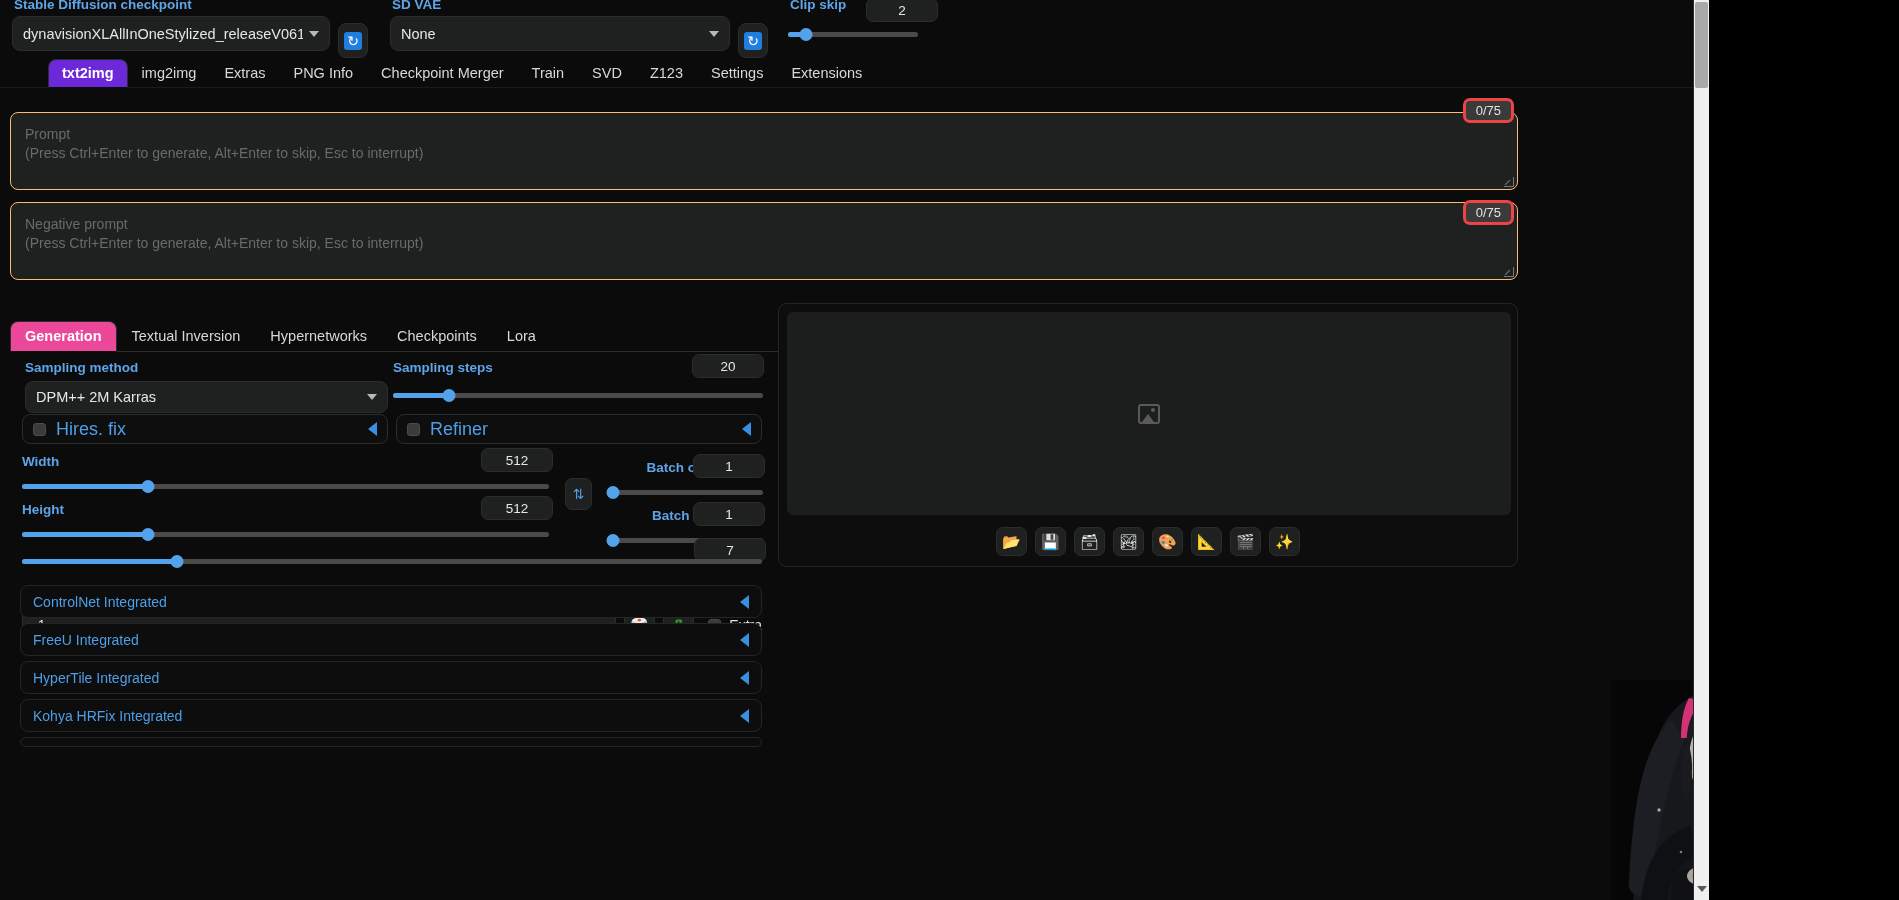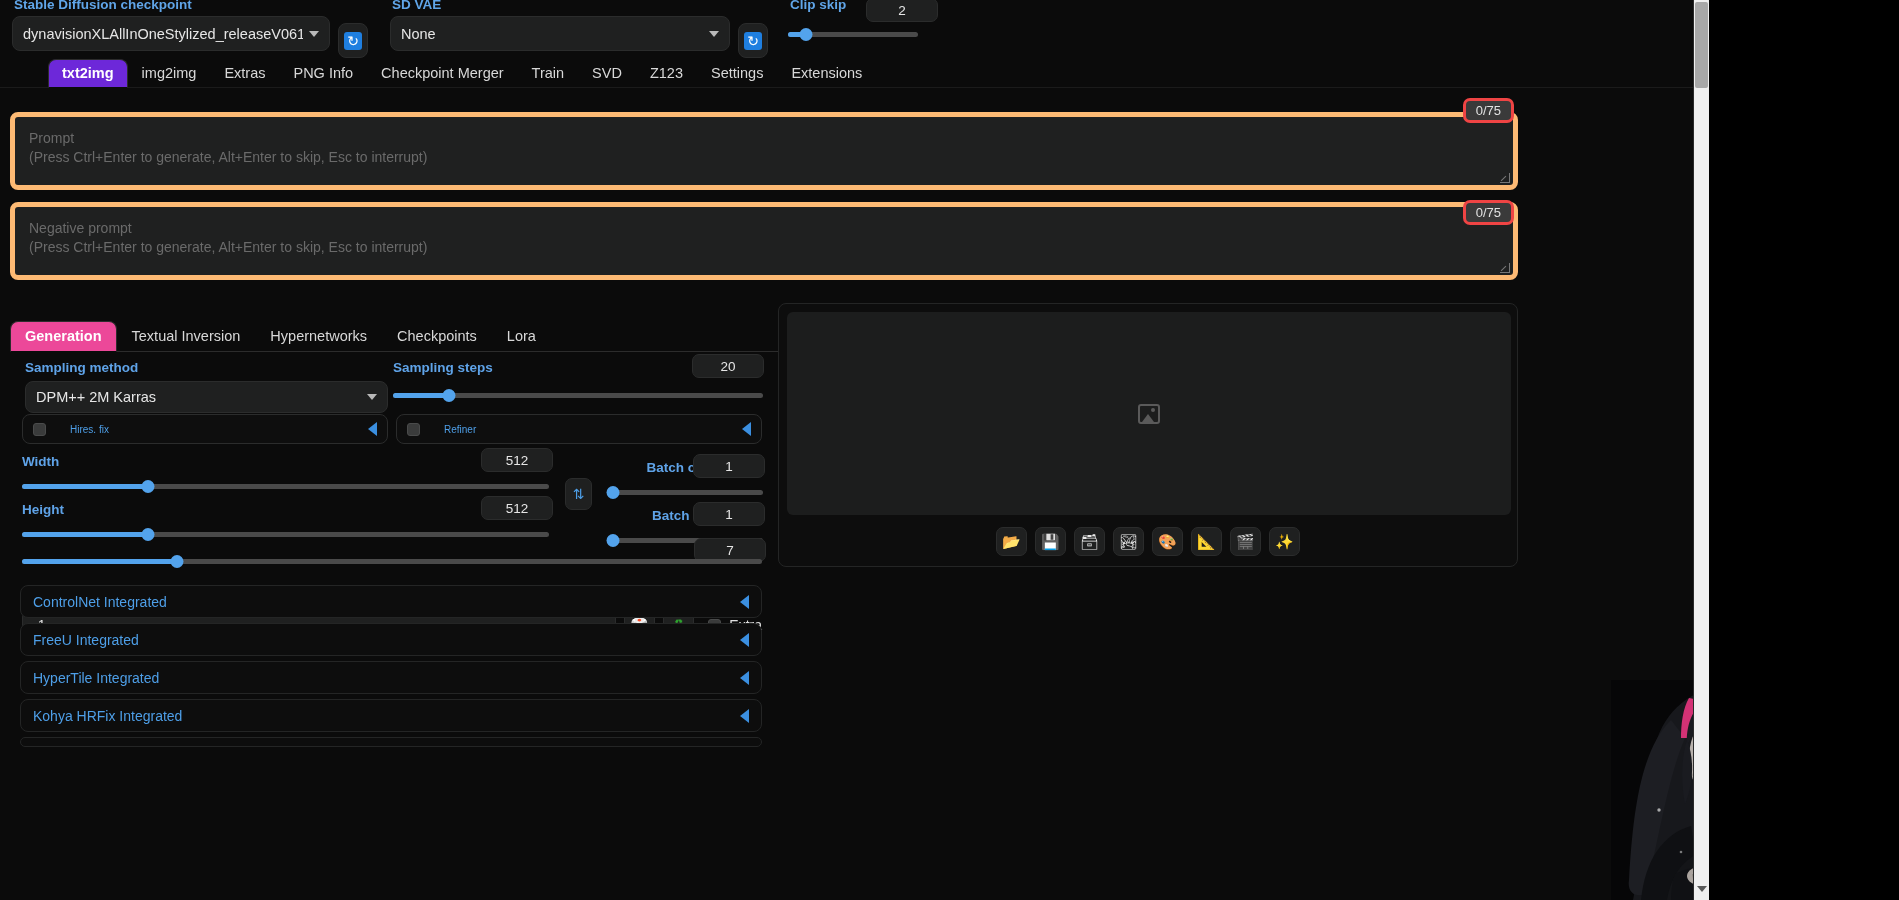--- a/index.html
+++ b/index.html
@@ -122,21 +122,21 @@
   }
 
   
   .promptwrap {
     position: absolute; left: 10px; top: 112px;
     width: 1508px;
   }
   .prompt-box {
     position: relative;
     background: #1f2020;
-    border: 5px solid #fdba74;
+    border: 1px solid #fdba74;
     border-radius: 8px;
     padding: 12px 14px;
     cursor: text;
   }
   .prompt-box.p1 { height: 78px; }
   .prompt-box.p2 { height: 78px; margin-top: 12px; }
   .ph-line { color: #6a6a6a; font-size: 14px; line-height: 19px; }
   .token-badge {
     position: absolute; right: 4px; top: -14px;
     background: #3a3a3a; border: 3px solid #ef4444;
@@ -256,21 +256,21 @@
     display: flex; align-items: center;
     padding: 0 10px;
     cursor: pointer;
   }
   .chk {
     width: 13px; height: 13px;
     background: #3a3b3b; border: 1px solid #4a4b4b;
     border-radius: 3px; flex: 0 0 auto;
   }
   .acc-title {
-    color: #4e9fe8; font-size: 10px; margin-left: 24px;
+    color: #4e9fe8; font-size: 18px; margin-left: 10px;
   }
   .tri-left {
     margin-left: auto;
     width: 0; height: 0;
     border-top: 7px solid transparent;
     border-bottom: 7px solid transparent;
     border-right: 9px solid #3b8fe0;
   }
 
   .wh-block { position: absolute; left: 22px; top: 94px; width: 527px; }

